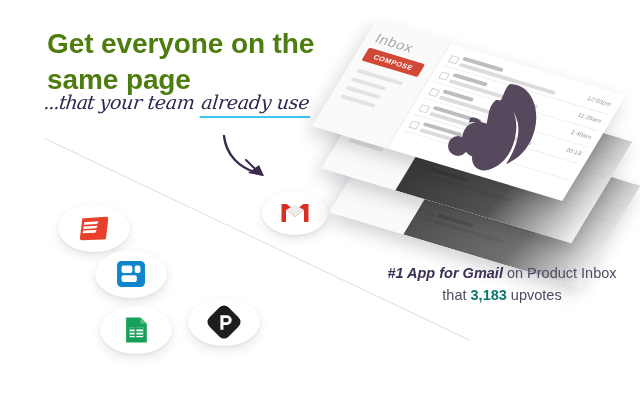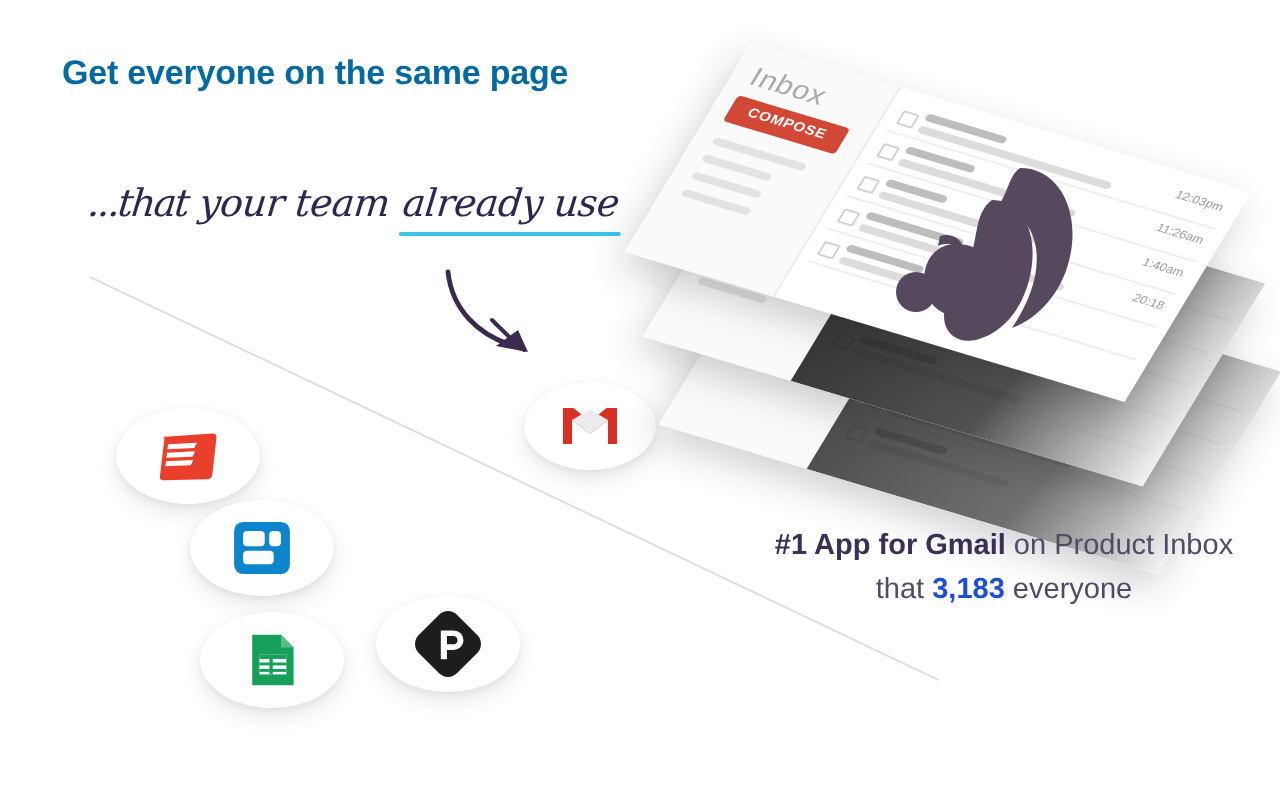--- a/index.html
+++ b/index.html
@@ -29,25 +29,25 @@
     height: 1px;
     background: #d9d9dd;
     transform-origin: 0 0;
     transform: rotate(25.4deg);
     opacity: .85;
   }
 
   
   .headline {
     position: absolute;
-    left: 31px;
+    left: 47px;
     top: 26px;
     width: 330px;
-    color: #0369a1;
-    font-size: 17px;
+    color: #4d7c0f;
+    font-size: 28px;
     font-weight: bold;
     line-height: 1.28;
     letter-spacing: -0.1px;
   }
 
   
   .script-wrap {
     position: absolute;
     left: 44px;
     top: 91px;
@@ -253,23 +253,24 @@
     width: 248px;
     text-align: center;
     color: #4f4c63;
     font-size: 14.5px;
     line-height: 1.55;
   }
   .ph-caption .line1 { white-space: nowrap; }
   .ph-caption .bold {
     font-weight: bold;
     color: #3c2f55;
+    font-style: italic;
   }
   .ph-caption .count {
-    color: #1d4ed8;
+    color: #0f766e;
     font-weight: bold;
   }
 </style>
 </head>
 <body>
 
 <div id="stage">
 
   <div class="diagonal-line"></div>
 
@@ -484,17 +485,17 @@
         <circle cx="10" cy="68" r="10"></circle>
       </g>
     </svg>
   </div>
 
   <div class="ph-caption">
     <div class="line1">
       <span class="bold">#1 App for Gmail</span><span> on Product Inbox</span>
     </div>
     <div class="line2">
-      <span>that </span><span class="count">3,183</span><span> everyone</span>
+      <span>that </span><span class="count">3,183</span><span> upvotes</span>
     </div>
   </div>
 
 </div>
 
 </body></html>

